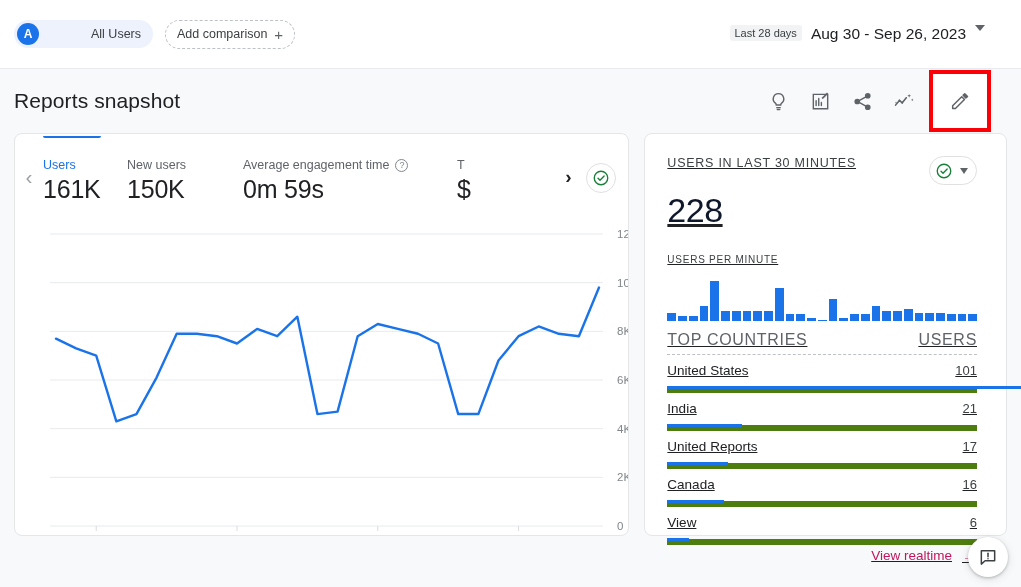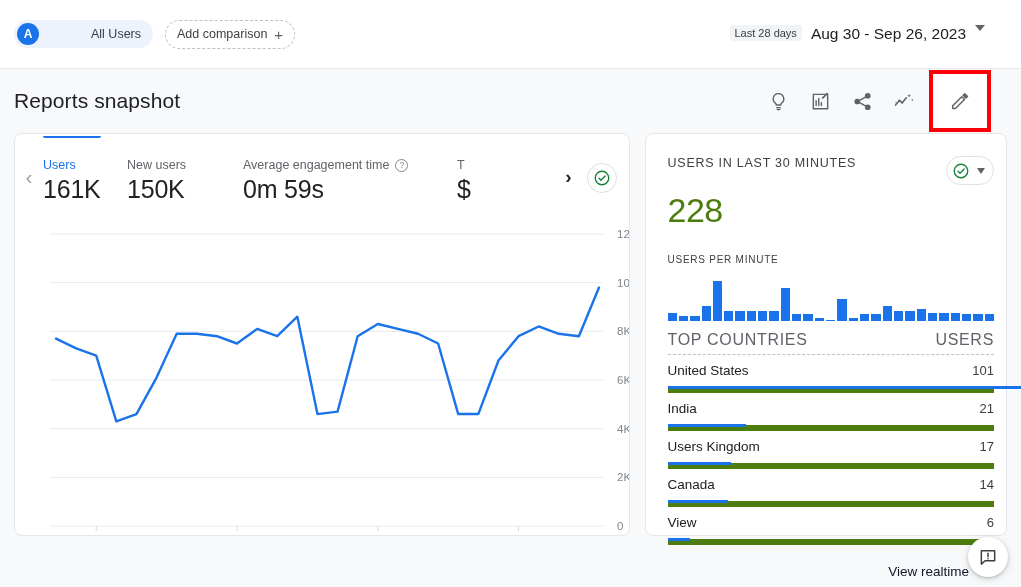--- a/index.html
+++ b/index.html
@@ -255,21 +255,22 @@
     position: relative;
     margin: 0;
     height: 320px;
   }
   #line-chart-wrap svg { display: block; }
 
   
   #realtime-card {
     width: 367px;
     height: 403px;
-    padding: 22px 12px 0 22px;
+    padding: 22px 29px 0 22px;
+    text-decoration: underline;
   }
   #rt-head {
     display: flex;
     align-items: flex-start;
     justify-content: space-between;
   }
   #rt-title {
     font-size: 12.5px;
     letter-spacing: 0.75px;
     color: #3c4043;
@@ -286,21 +287,21 @@
   }
   #rt-badge .caret {
     width: 0; height: 0;
     border-left: 4.5px solid transparent;
     border-right: 4.5px solid transparent;
     border-top: 6px solid #5f6368;
     margin-left: 7px;
   }
   #rt-number {
     font-size: 34px;
-    color: #4d7c0f;
+    color: #0f172a;
     margin-top: 6px;
     letter-spacing: -0.5px;
   }
   #rt-upm-label {
     font-size: 10px;
     letter-spacing: 0.75px;
     color: #3c4043;
     text-transform: uppercase;
     margin-top: 24px;
   }
@@ -353,22 +354,22 @@
     position: absolute;
     left: 0;
     bottom: -2px;
     height: 3px;
     background: #1a73e8;
   }
   #view-realtime {
     display: flex;
     align-items: center;
     justify-content: flex-end;
-    margin-top: 18px;
-    color: #0f172a;
+    margin-top: 2px;
+    color: #be185d;
     font-size: 13.5px;
     cursor: pointer;
   }
   #view-realtime .arrow { margin-left: 10px; font-size: 15px; }
 
   
   #feedback-fab {
     position: absolute;
     right: 13px;
     bottom: 10px;
@@ -596,29 +597,29 @@
         </div>
         <div class="country-row">
           <div class="cr-top">
             <div class="c-name">India</div>
             <div class="c-val">21</div>
           </div>
           <div class="c-bar" style="width: 24.15%;"></div>
         </div>
         <div class="country-row">
           <div class="cr-top">
-            <div class="c-name">Users Kingdom</div>
+            <div class="c-name">United Reports</div>
             <div class="c-val">17</div>
           </div>
           <div class="c-bar" style="width: 19.55%;"></div>
         </div>
         <div class="country-row">
           <div class="cr-top">
             <div class="c-name">Canada</div>
-            <div class="c-val">14</div>
+            <div class="c-val">16</div>
           </div>
           <div class="c-bar" style="width: 18.4%;"></div>
         </div>
         <div class="country-row">
           <div class="cr-top">
             <div class="c-name">View</div>
             <div class="c-val">6</div>
           </div>
           <div class="c-bar" style="width: 6.9%;"></div>
         </div>

